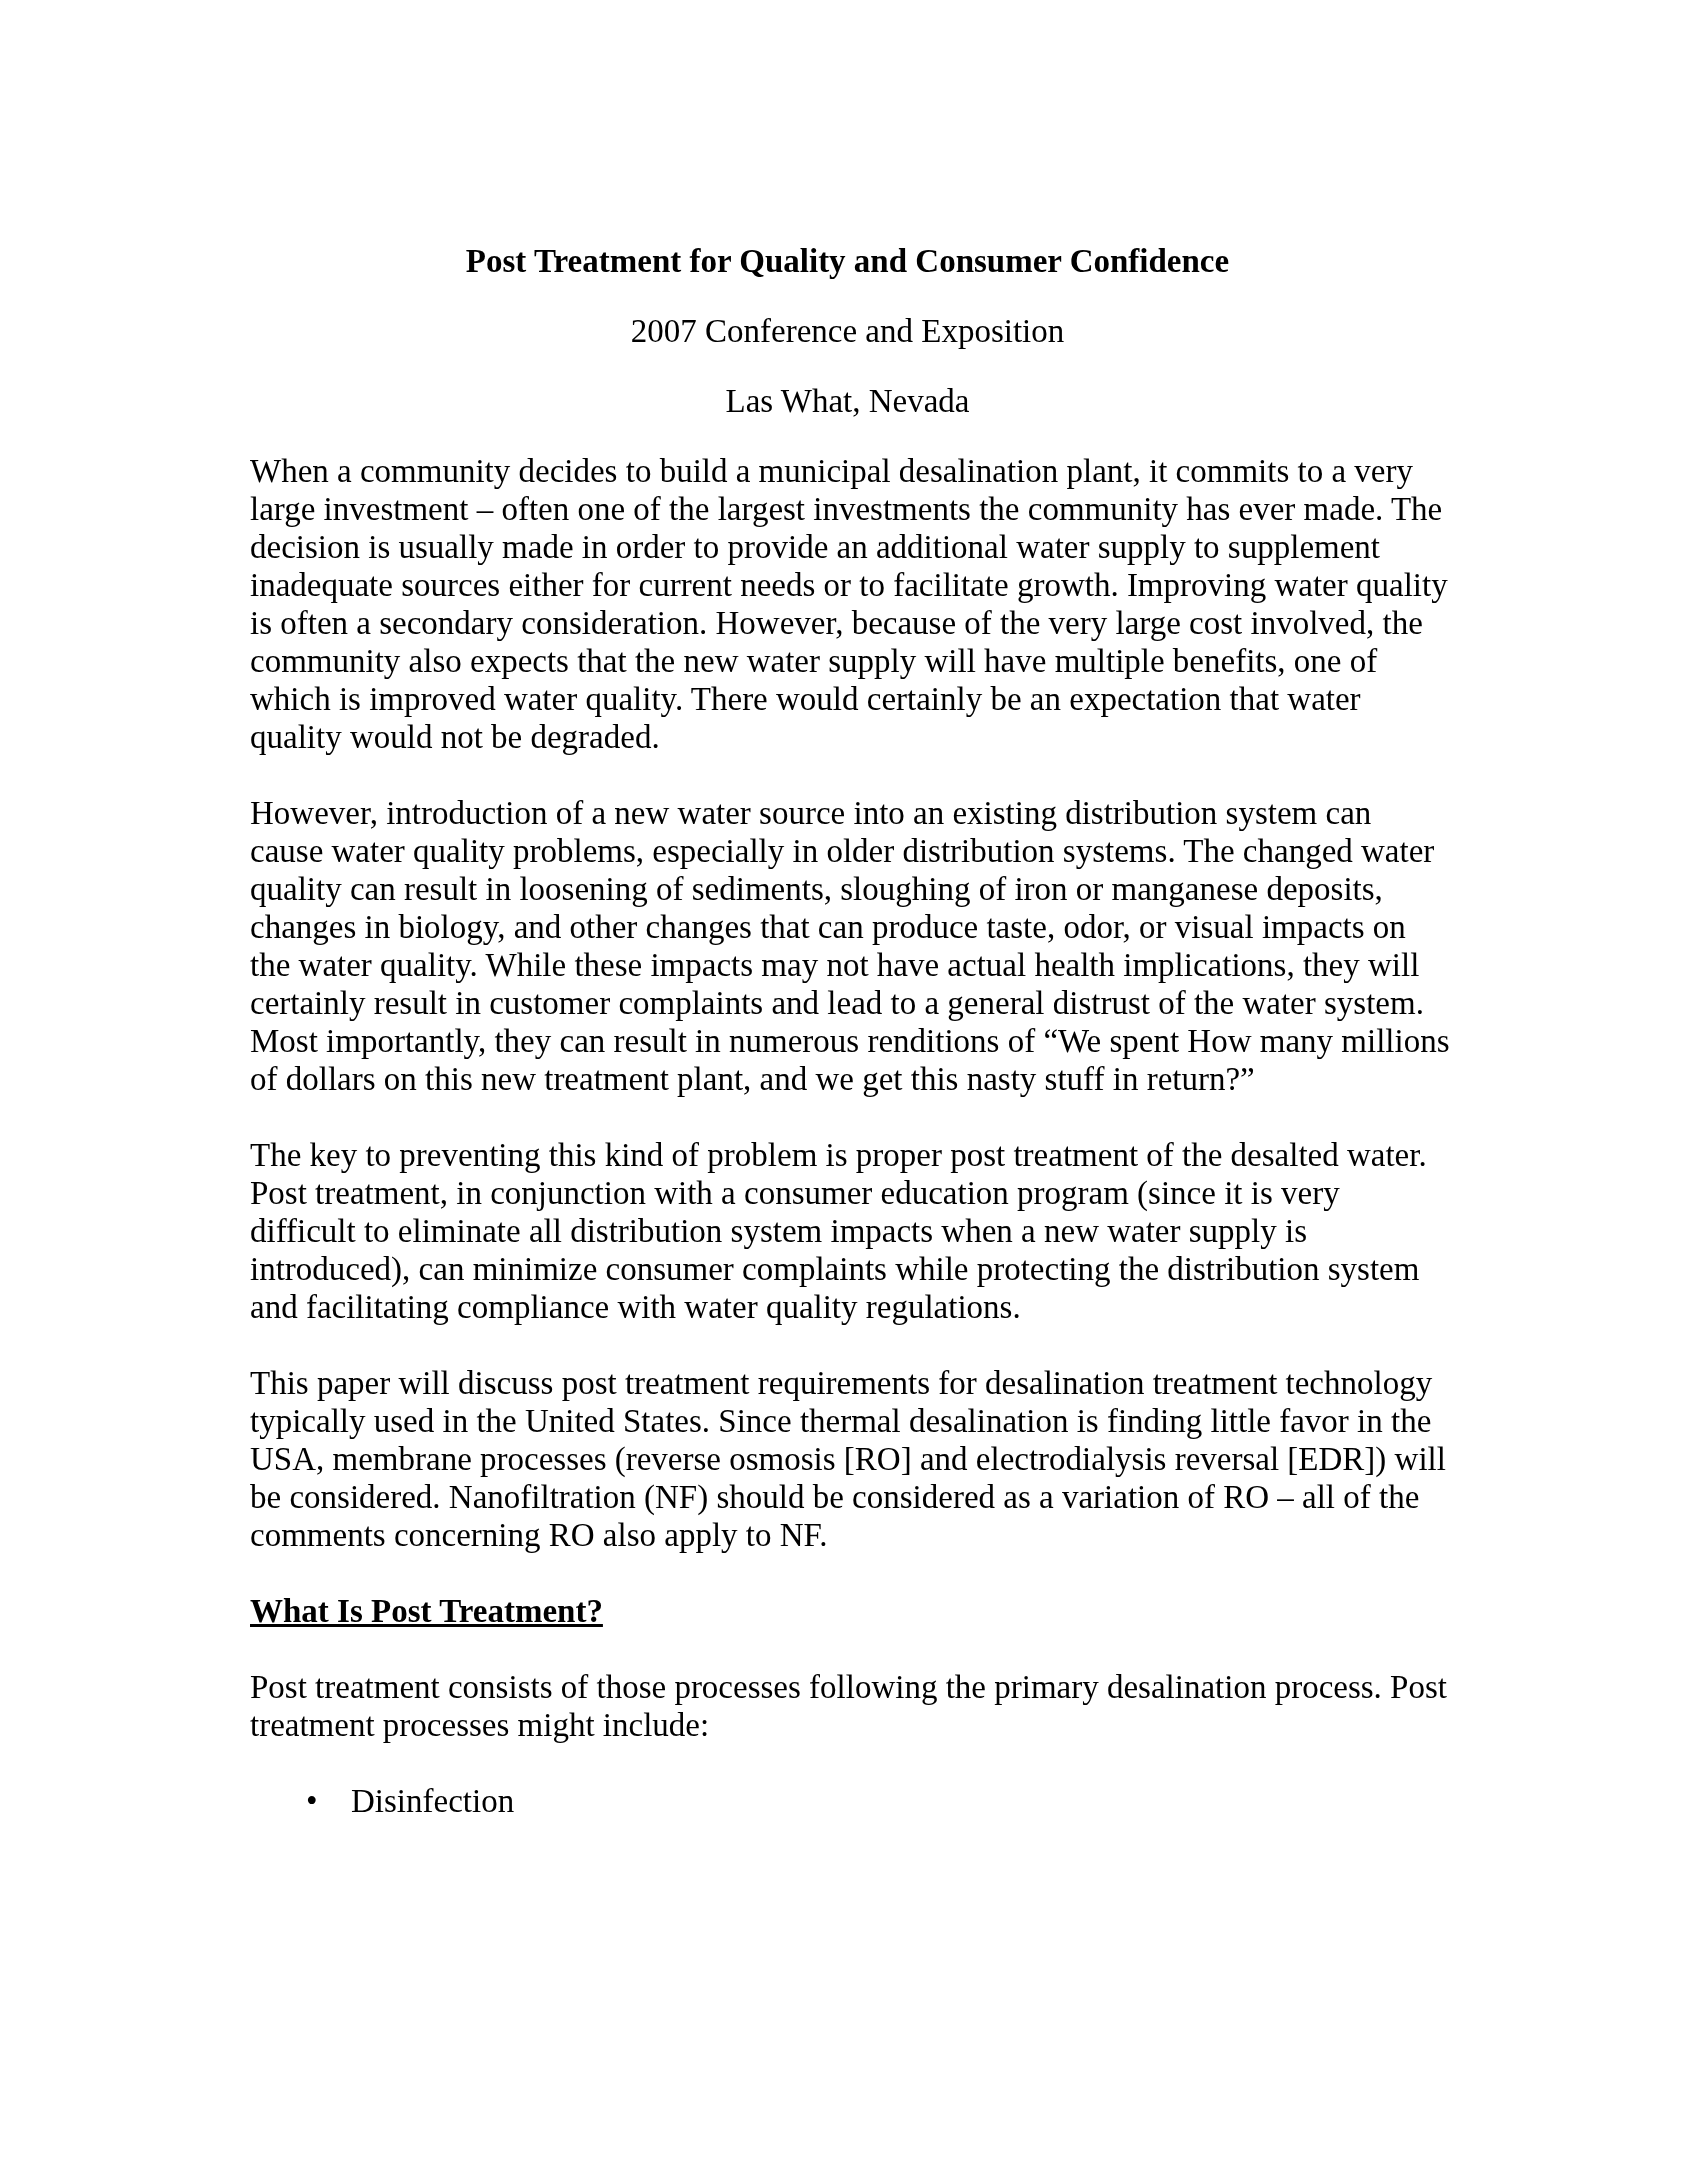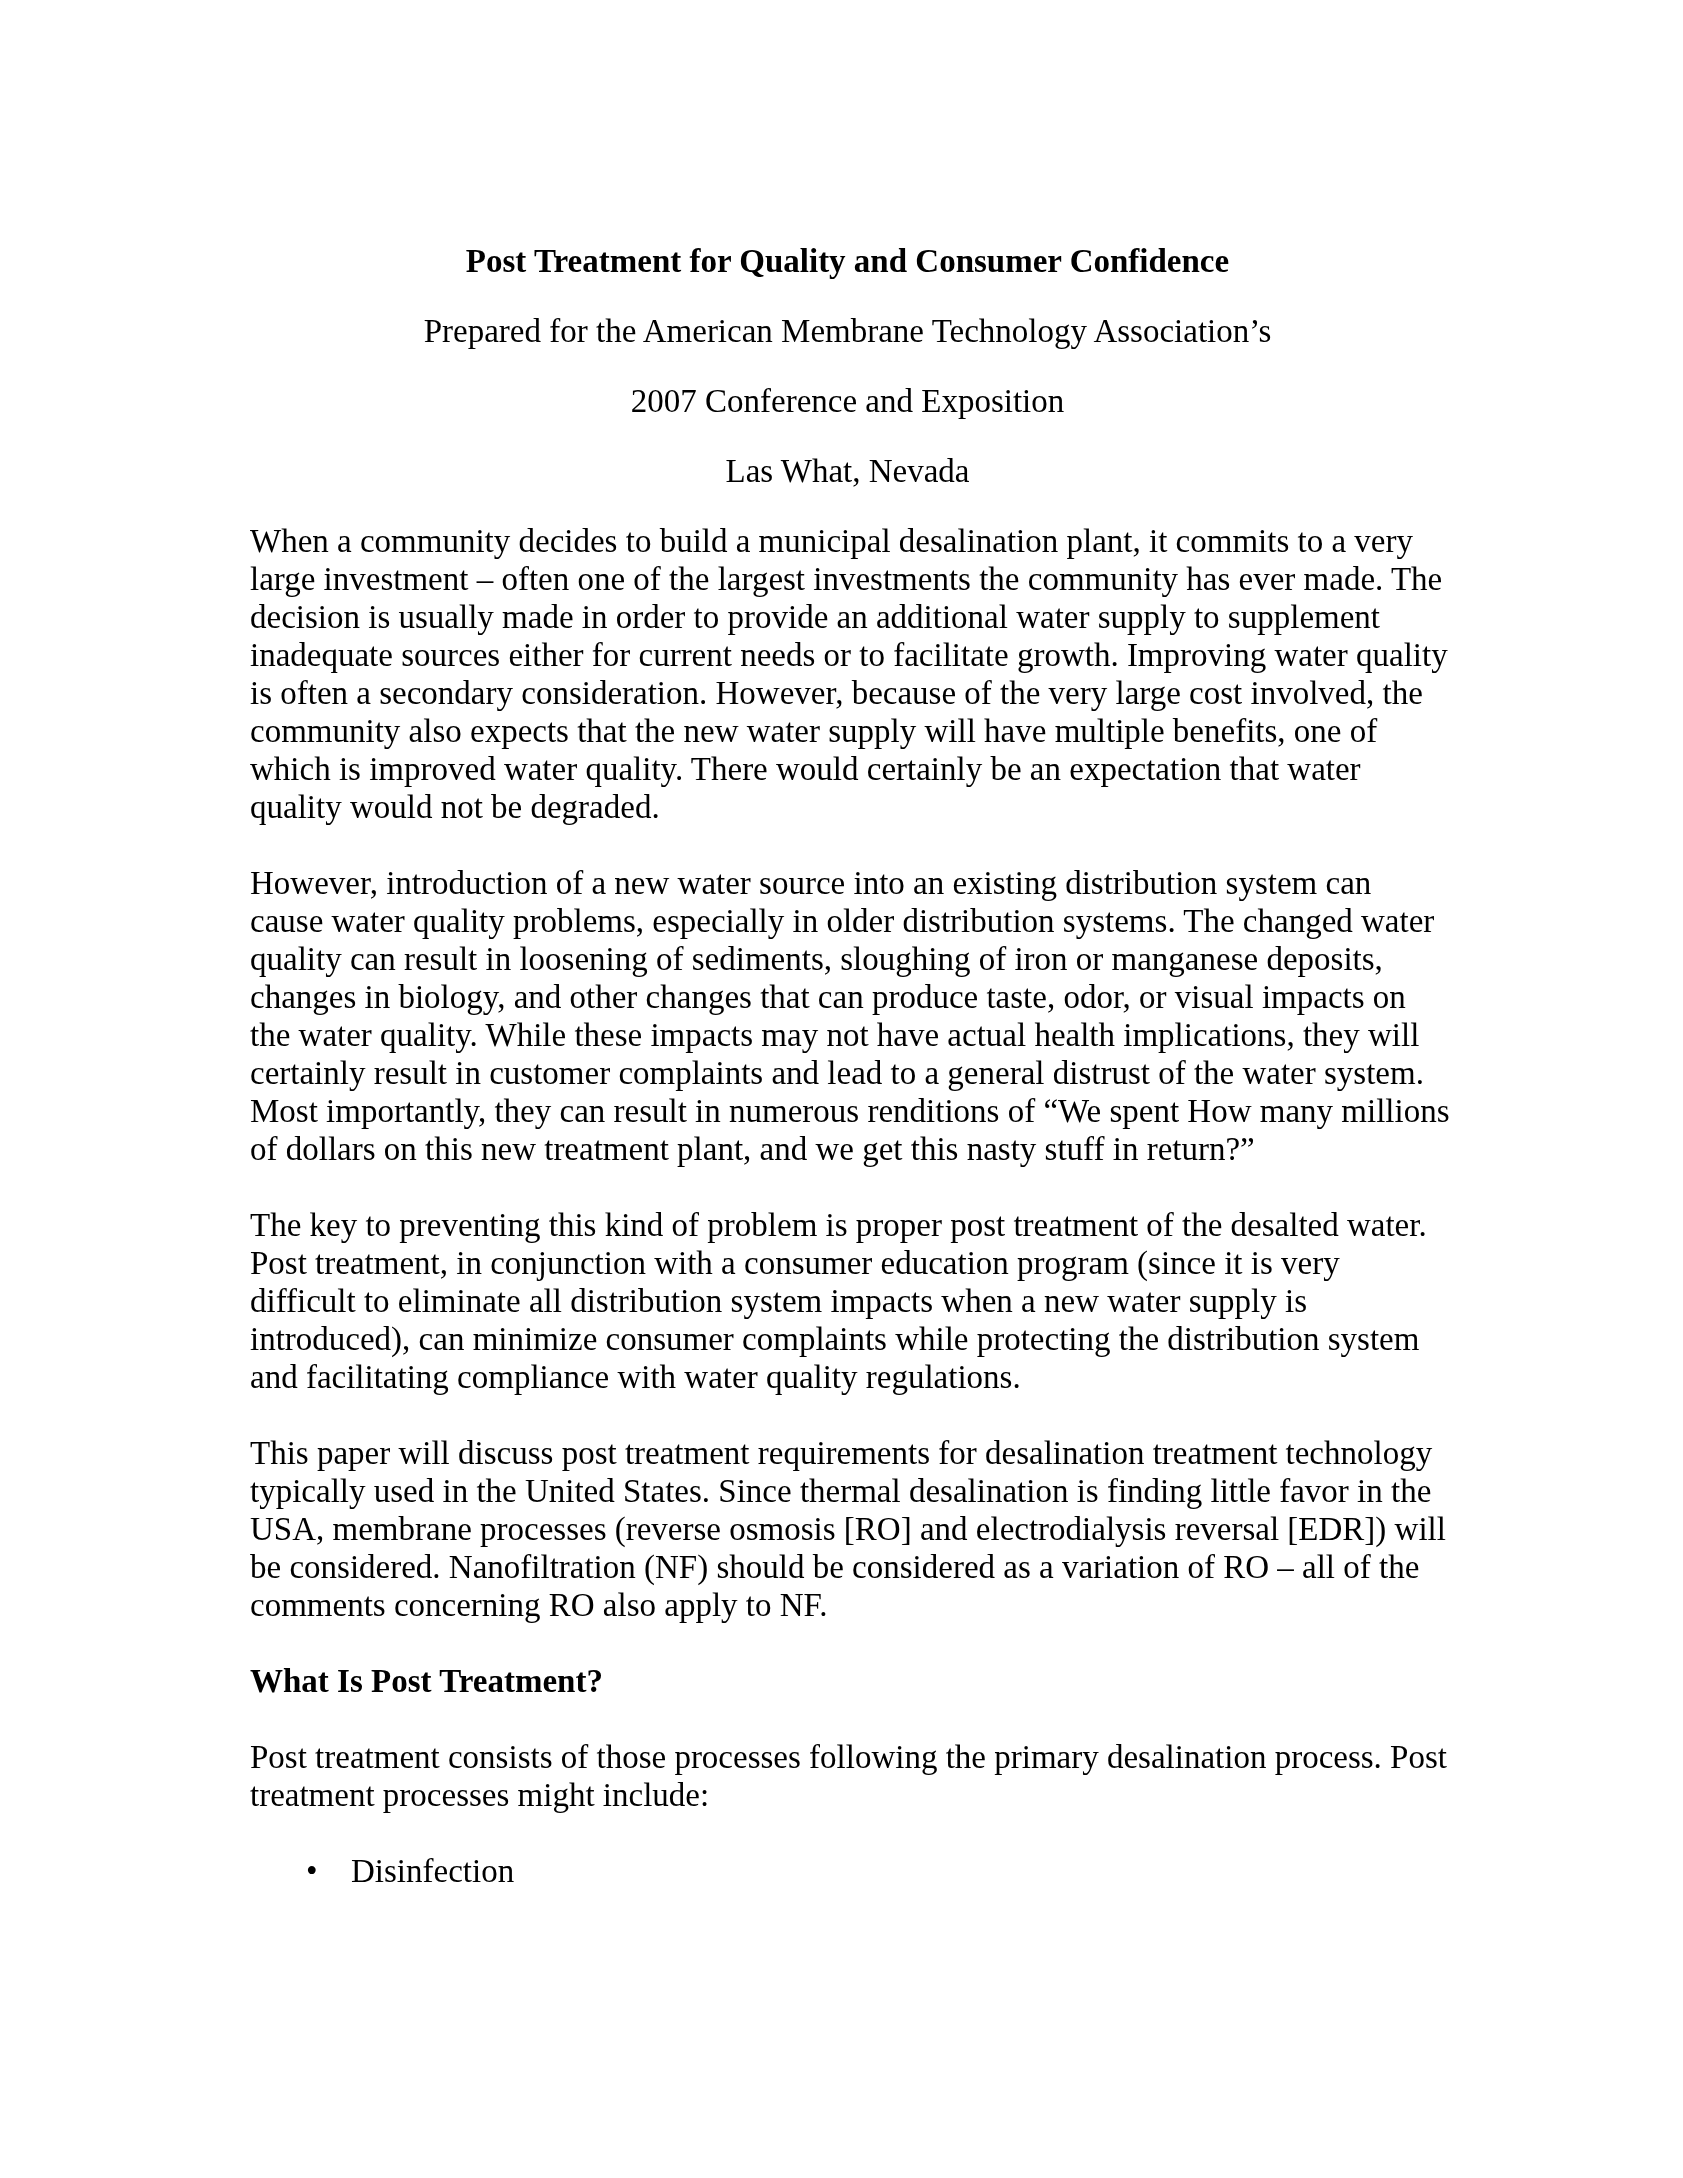--- a/index.html
+++ b/index.html
@@ -28,20 +28,21 @@
   }
   .body-block p {
     margin: 0 0 38px 5px;
     line-height: 38px;
     text-align: left;
   }
   .section-heading {
     font-weight: bold;
     line-height: 38px;
     margin: 0 0 38px 0;
+    text-decoration: underline;
   }
   .italic-run {
   }
   ul.bullet-list {
     list-style: none;
     margin: 0 0 38px 0;
     padding: 0;
   }
   ul.bullet-list li {
     display: flex;
@@ -55,21 +56,20 @@
     flex: 0 0 45px;
   }
 </style>
 </head>
 <body>
 
 <div class="page">
 
   <div class="header">
     <p class="doc-title">Post Treatment for Quality and Consumer Confidence</p>
-    <p>Prepared for the American Membrane Technology Association’s</p>
     <p>2007 Conference and Exposition</p>
     <p>Las What, Nevada</p>
   </div>
 
   <div class="body-block">
 
     <p>When a community decides to build a municipal desalination plant, it commits to a very large investment – often one of the largest investments the community has ever made. The decision is usually made in order to provide an additional water supply to supplement inadequate sources either for current needs or to facilitate growth. Improving water quality is often a secondary consideration. However, because of the very large cost involved, the community also expects that the new water supply will have multiple benefits, one of which is improved water quality. There would certainly be an expectation that water quality would not be degraded.</p>
 
     <p><span>However, introduction of a new water source into an existing distribution system can cause water quality problems, especially in older distribution systems. The changed water quality can result in loosening of sediments, sloughing of iron or manganese deposits, changes in biology, and other changes that can produce taste, odor, or visual impacts on the water quality. While these impacts may not have actual health implications, they will certainly result in customer complaints and lead to a general distrust of the water system. Most importantly, they can result in numerous renditions of “We spent </span><span class="italic-run">How many millions</span><span> of dollars on this new treatment plant, and we get this nasty stuff in return?”</span></p>
 

